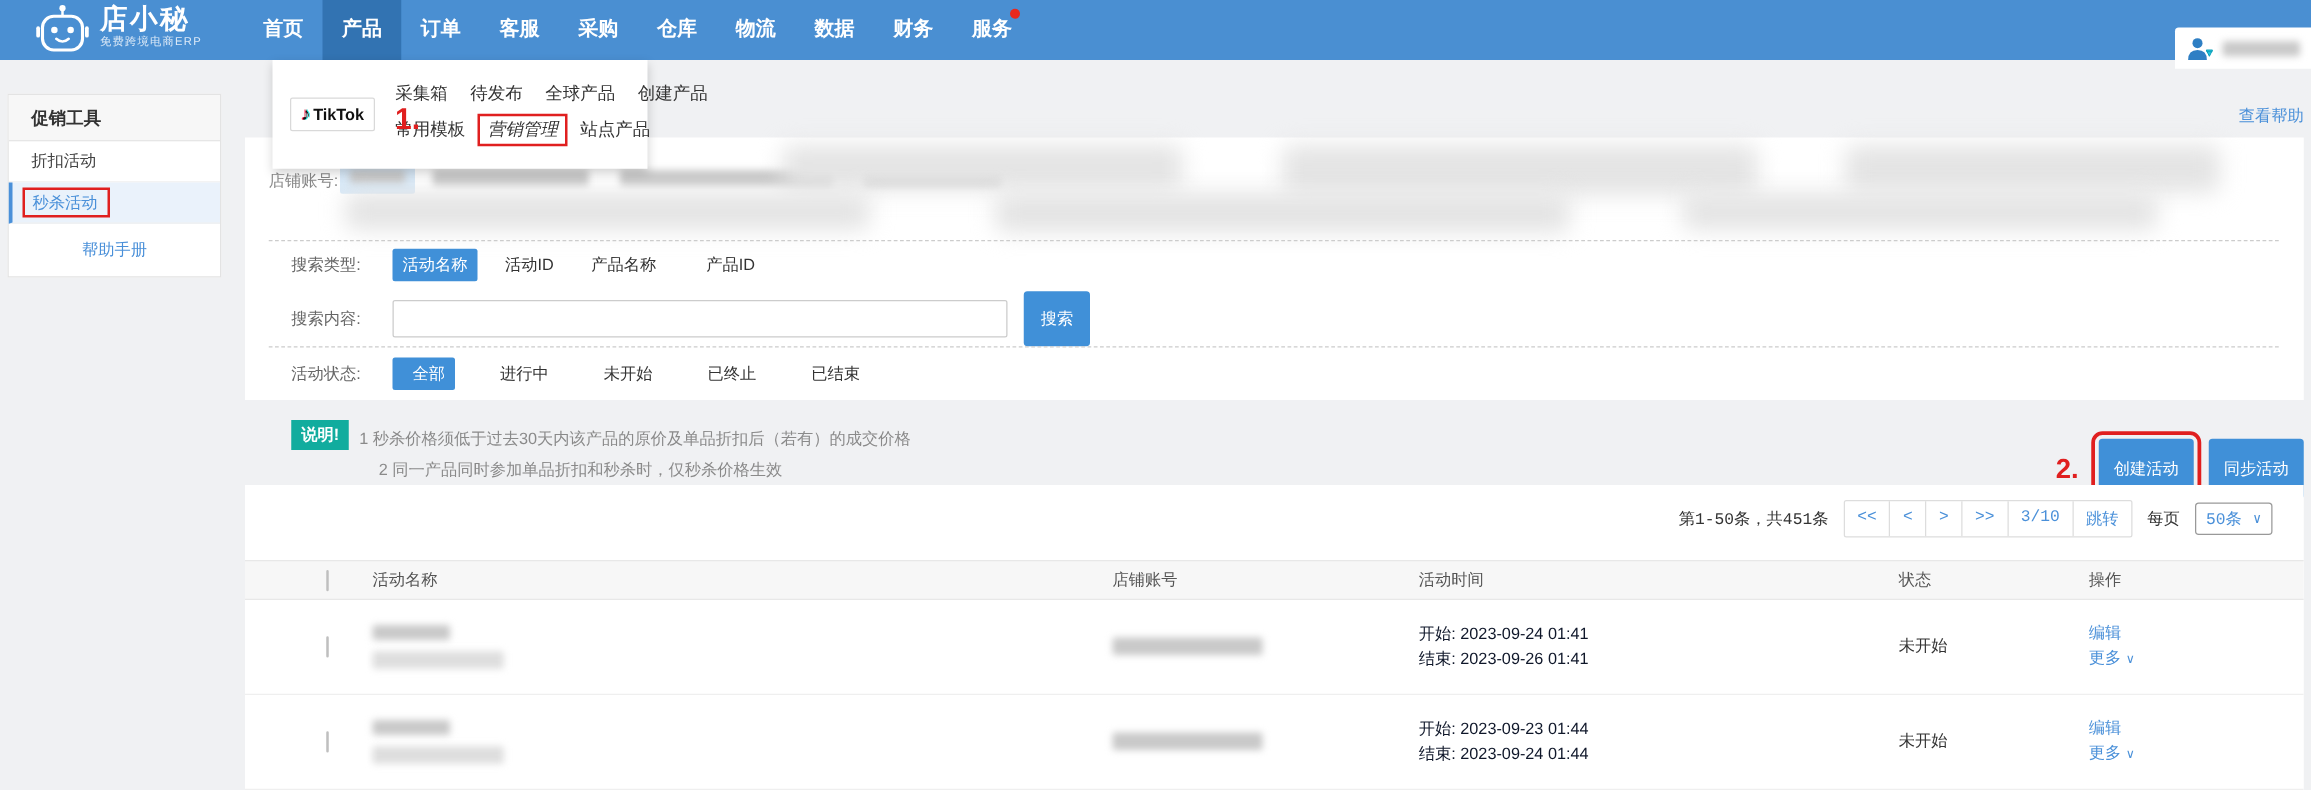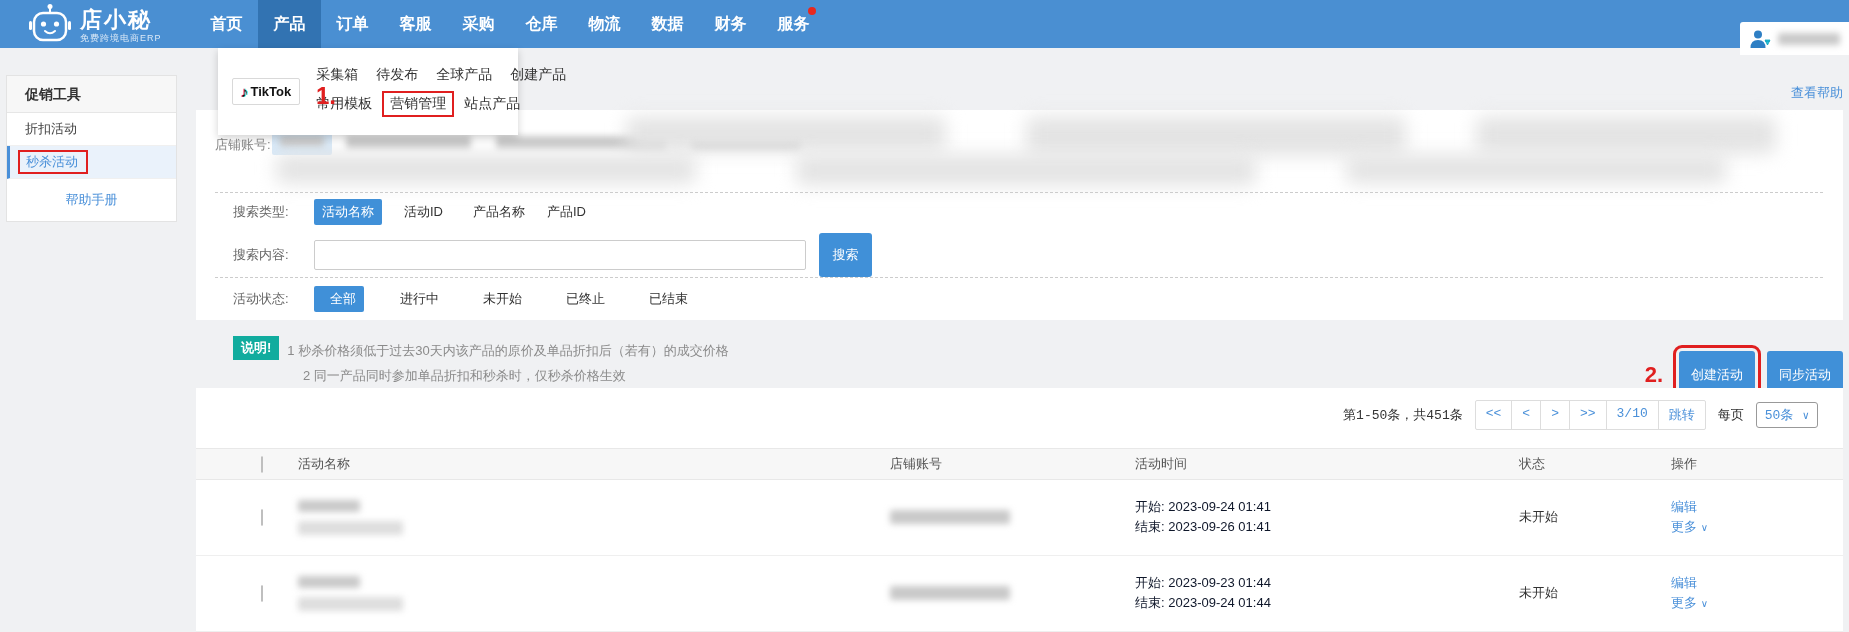--- a/index.html
+++ b/index.html
@@ -1,41 +1,41 @@
 <!DOCTYPE html>
 <html><head>
 <meta charset="utf-8">
 <style>
   html,body{margin:0;padding:0;}
   .screen{position:relative;width:1849px;height:632px;background:#f0f1f3;overflow:hidden;
           font-family:"Liberation Sans","DejaVu Sans",sans-serif;color:#333;}
   
   .topbar{position:absolute;left:0;top:0;width:1849px;height:48px;background:#4a8fd2;}
-  .logo{position:absolute;left:28px;top:3px;display:flex;align-items:flex-end;gap:8px;cursor:pointer;}
+  .logo{position:absolute;left:28px;top:3px;display:flex;align-items:flex-start;gap:8px;cursor:pointer;}
   .brand-name{color:#fff;font-size:22px;font-weight:bold;letter-spacing:2px;line-height:24px;}
   .brand-tagline{color:#dce9f7;font-size:9px;letter-spacing:1px;}
   .topnav{position:absolute;left:195px;top:0;height:48px;display:flex;}
   .nav-item{width:63px;height:48px;line-height:48px;text-align:center;color:#fff;font-size:16px;
             font-weight:bold;cursor:pointer;position:relative;}
   .nav-item.active{background:#3273b2;}
   .nav-dot{position:absolute;top:7px;right:9px;width:8px;height:8px;border-radius:50%;background:#e8281e;}
   .user-box{position:absolute;right:0;top:22px;width:109px;height:33px;background:#fff;
             border-radius:3px 0 0 0;display:flex;align-items:center;gap:7px;padding-left:9px;box-sizing:border-box;cursor:pointer;}
   
   .dropdown{position:absolute;left:218px;top:48px;width:300px;height:87px;background:#fff;z-index:40;
             box-shadow:0 3px 8px rgba(0,0,0,.18);display:flex;align-items:center;gap:16px;
             padding:0 14px;box-sizing:border-box;}
   .tiktok-box{border:1px solid #d9d9d9;border-radius:2px;padding:4px 8px;font-size:13px;font-weight:bold;
               color:#111;display:flex;align-items:center;gap:2px;cursor:pointer;background:#fff;}
   .tiktok-note{font-size:15px;text-shadow:1px 0 0 #25f4ee,-1px 0 0 #fe2c55;}
   .menu-rows{display:flex;flex-direction:column;gap:7px;}
   .menu-row{display:flex;align-items:center;gap:18px;font-size:14px;color:#333;}
   .menu-row .mi{cursor:pointer;white-space:nowrap;}
   .menu-row2{gap:10px;}
-  .red-box-item{border:2px solid #e01f1f;padding:2px 6px;}
+  .red-box-item{border:2px solid #e01f1f;padding:2px 6px;font-style:italic;}
   .step-1{position:absolute;left:98px;top:34px;color:#e01f1f;font-size:24px;font-weight:bold;z-index:45;}
   
   .sidebar{position:absolute;left:6px;top:75px;width:171px;background:#fff;border:1px solid #e3e3e3;box-sizing:border-box;}
   .sb-title{height:36px;line-height:36px;padding-left:18px;background:#f7f7f7;font-size:14px;font-weight:bold;
             color:#333;border-bottom:1px solid #e6e6e6;}
   .sb-item{height:32px;line-height:32px;padding-left:18px;font-size:13px;color:#444;cursor:pointer;border-bottom:1px solid #f0f0f0;}
   .sb-item.active{background:#eaf2fb;color:#4a90d9;border-left:3px solid #4a90d9;padding-left:8px;}
   .sb-item.active .red-wrap{border:2px solid #e01f1f;padding:2px 8px 3px 6px;}
   .sb-help{height:42px;line-height:42px;text-align:center;color:#4a90d9;font-size:13px;cursor:pointer;}
   
@@ -179,21 +179,21 @@
     <div class="soft-blob" style="left:80px;top:44px;width:420px;height:30px;"></div>
     <div class="soft-blob" style="left:600px;top:44px;width:460px;height:32px;"></div>
     <div class="soft-blob" style="left:1150px;top:44px;width:380px;height:30px;"></div>
 
     <div class="dash" style="top:82px;"></div>
 
     <div class="frow" style="top:89px;">
       <span class="flabel">搜索类型:</span>
       <span class="chip sel" style="margin-right:14px;">活动名称</span>
       <span class="chip" style="margin-right:14px;">活动ID</span>
-      <span class="chip" style="margin-right:6px;">产品名称</span>
+      <span class="chip" style="margin-right:24px;">产品名称</span>
       <span class="chip">产品ID</span>
     </div>
 
     <div class="frow" style="top:123px;">
       <span class="flabel">搜索内容:</span>
       <input class="search-input" type="text" value="" style="">
       <button class="btn search-btn">搜索</button>
     </div>
 
     <div class="dash" style="top:167px;"></div>

